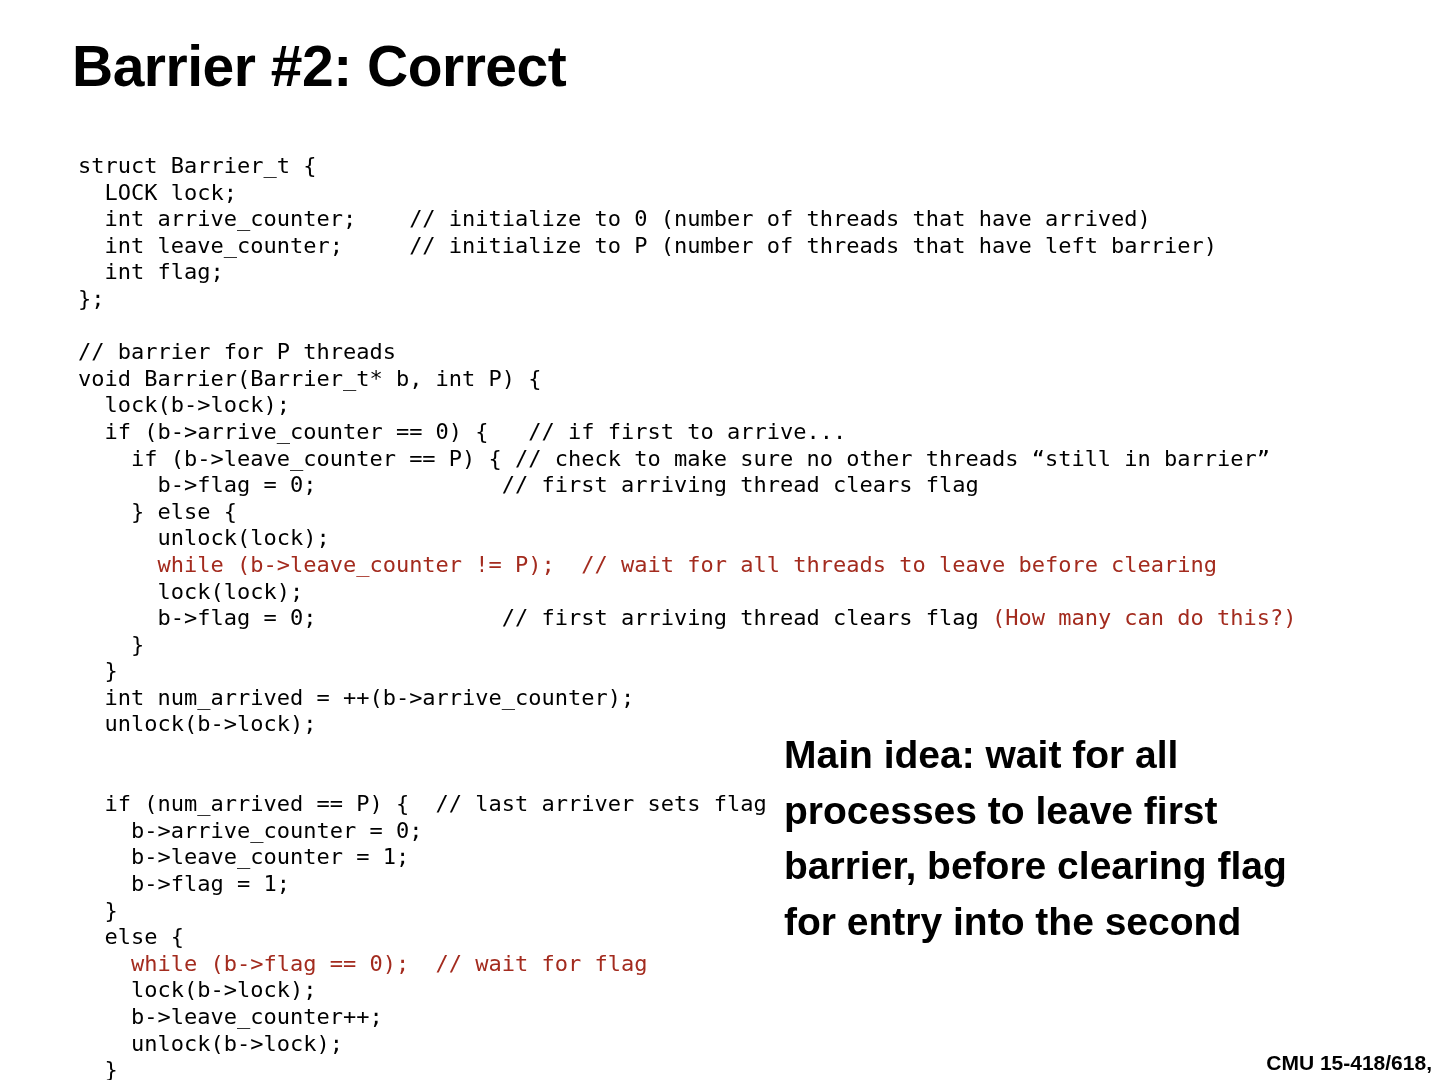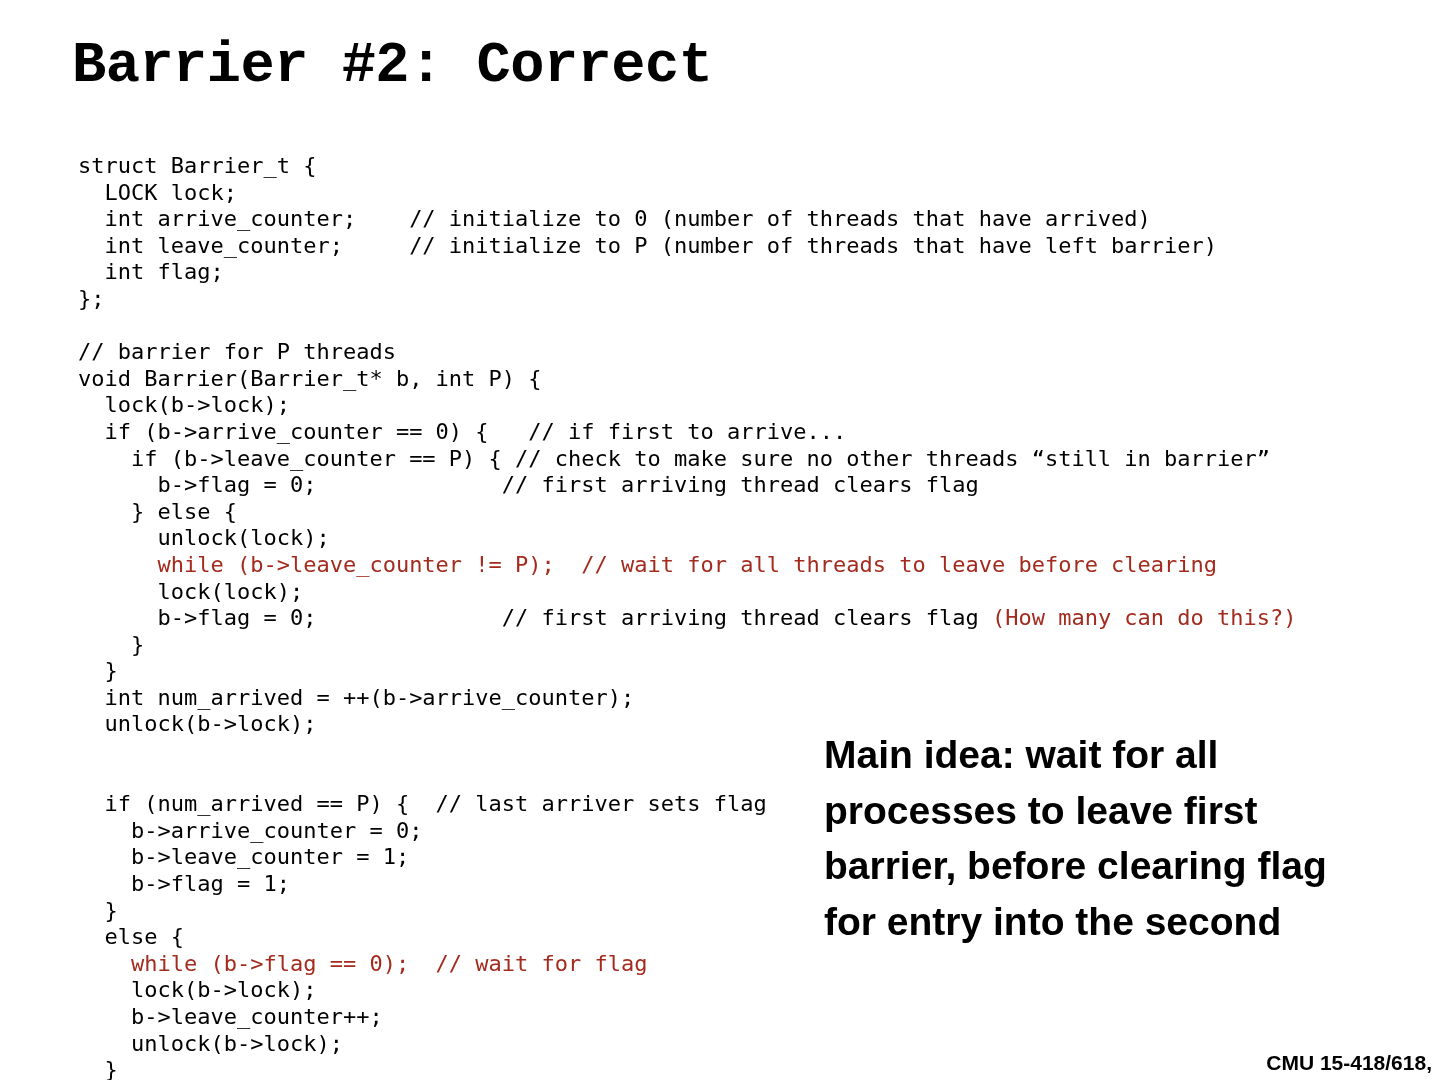--- a/index.html
+++ b/index.html
@@ -20,21 +20,21 @@
     position: absolute;
     inset: 0;
     background: #ffffff;
   }
 
   
   #slide-title {
     position: absolute;
     left: 72px;
     top: 33px;
-    font-family: Liberation Mono, monospace;
+    font-family: Liberation Sans, sans-serif;
     font-weight: bold;
     font-size: 57px;
     line-height: 66px;
     letter-spacing: -0.5px;
     color: #000000;
     white-space: nowrap;
   }
 
   
   #code-block {
@@ -67,21 +67,20 @@
   #main-idea {
     position: absolute;
     left: 784px;
     top: 727px;
     width: 545px;
     font-family: "Liberation Sans", sans-serif;
     font-weight: bold;
     font-size: 39px;
     line-height: 55.5px;
     color: #000000;
-    margin-left: 40px;
   }
 
   
   #footer {
     position: absolute;
     right: 8px;
     bottom: 4px;
     width: 420px;
     text-align: right;
     font-family: "Liberation Sans", sans-serif;

